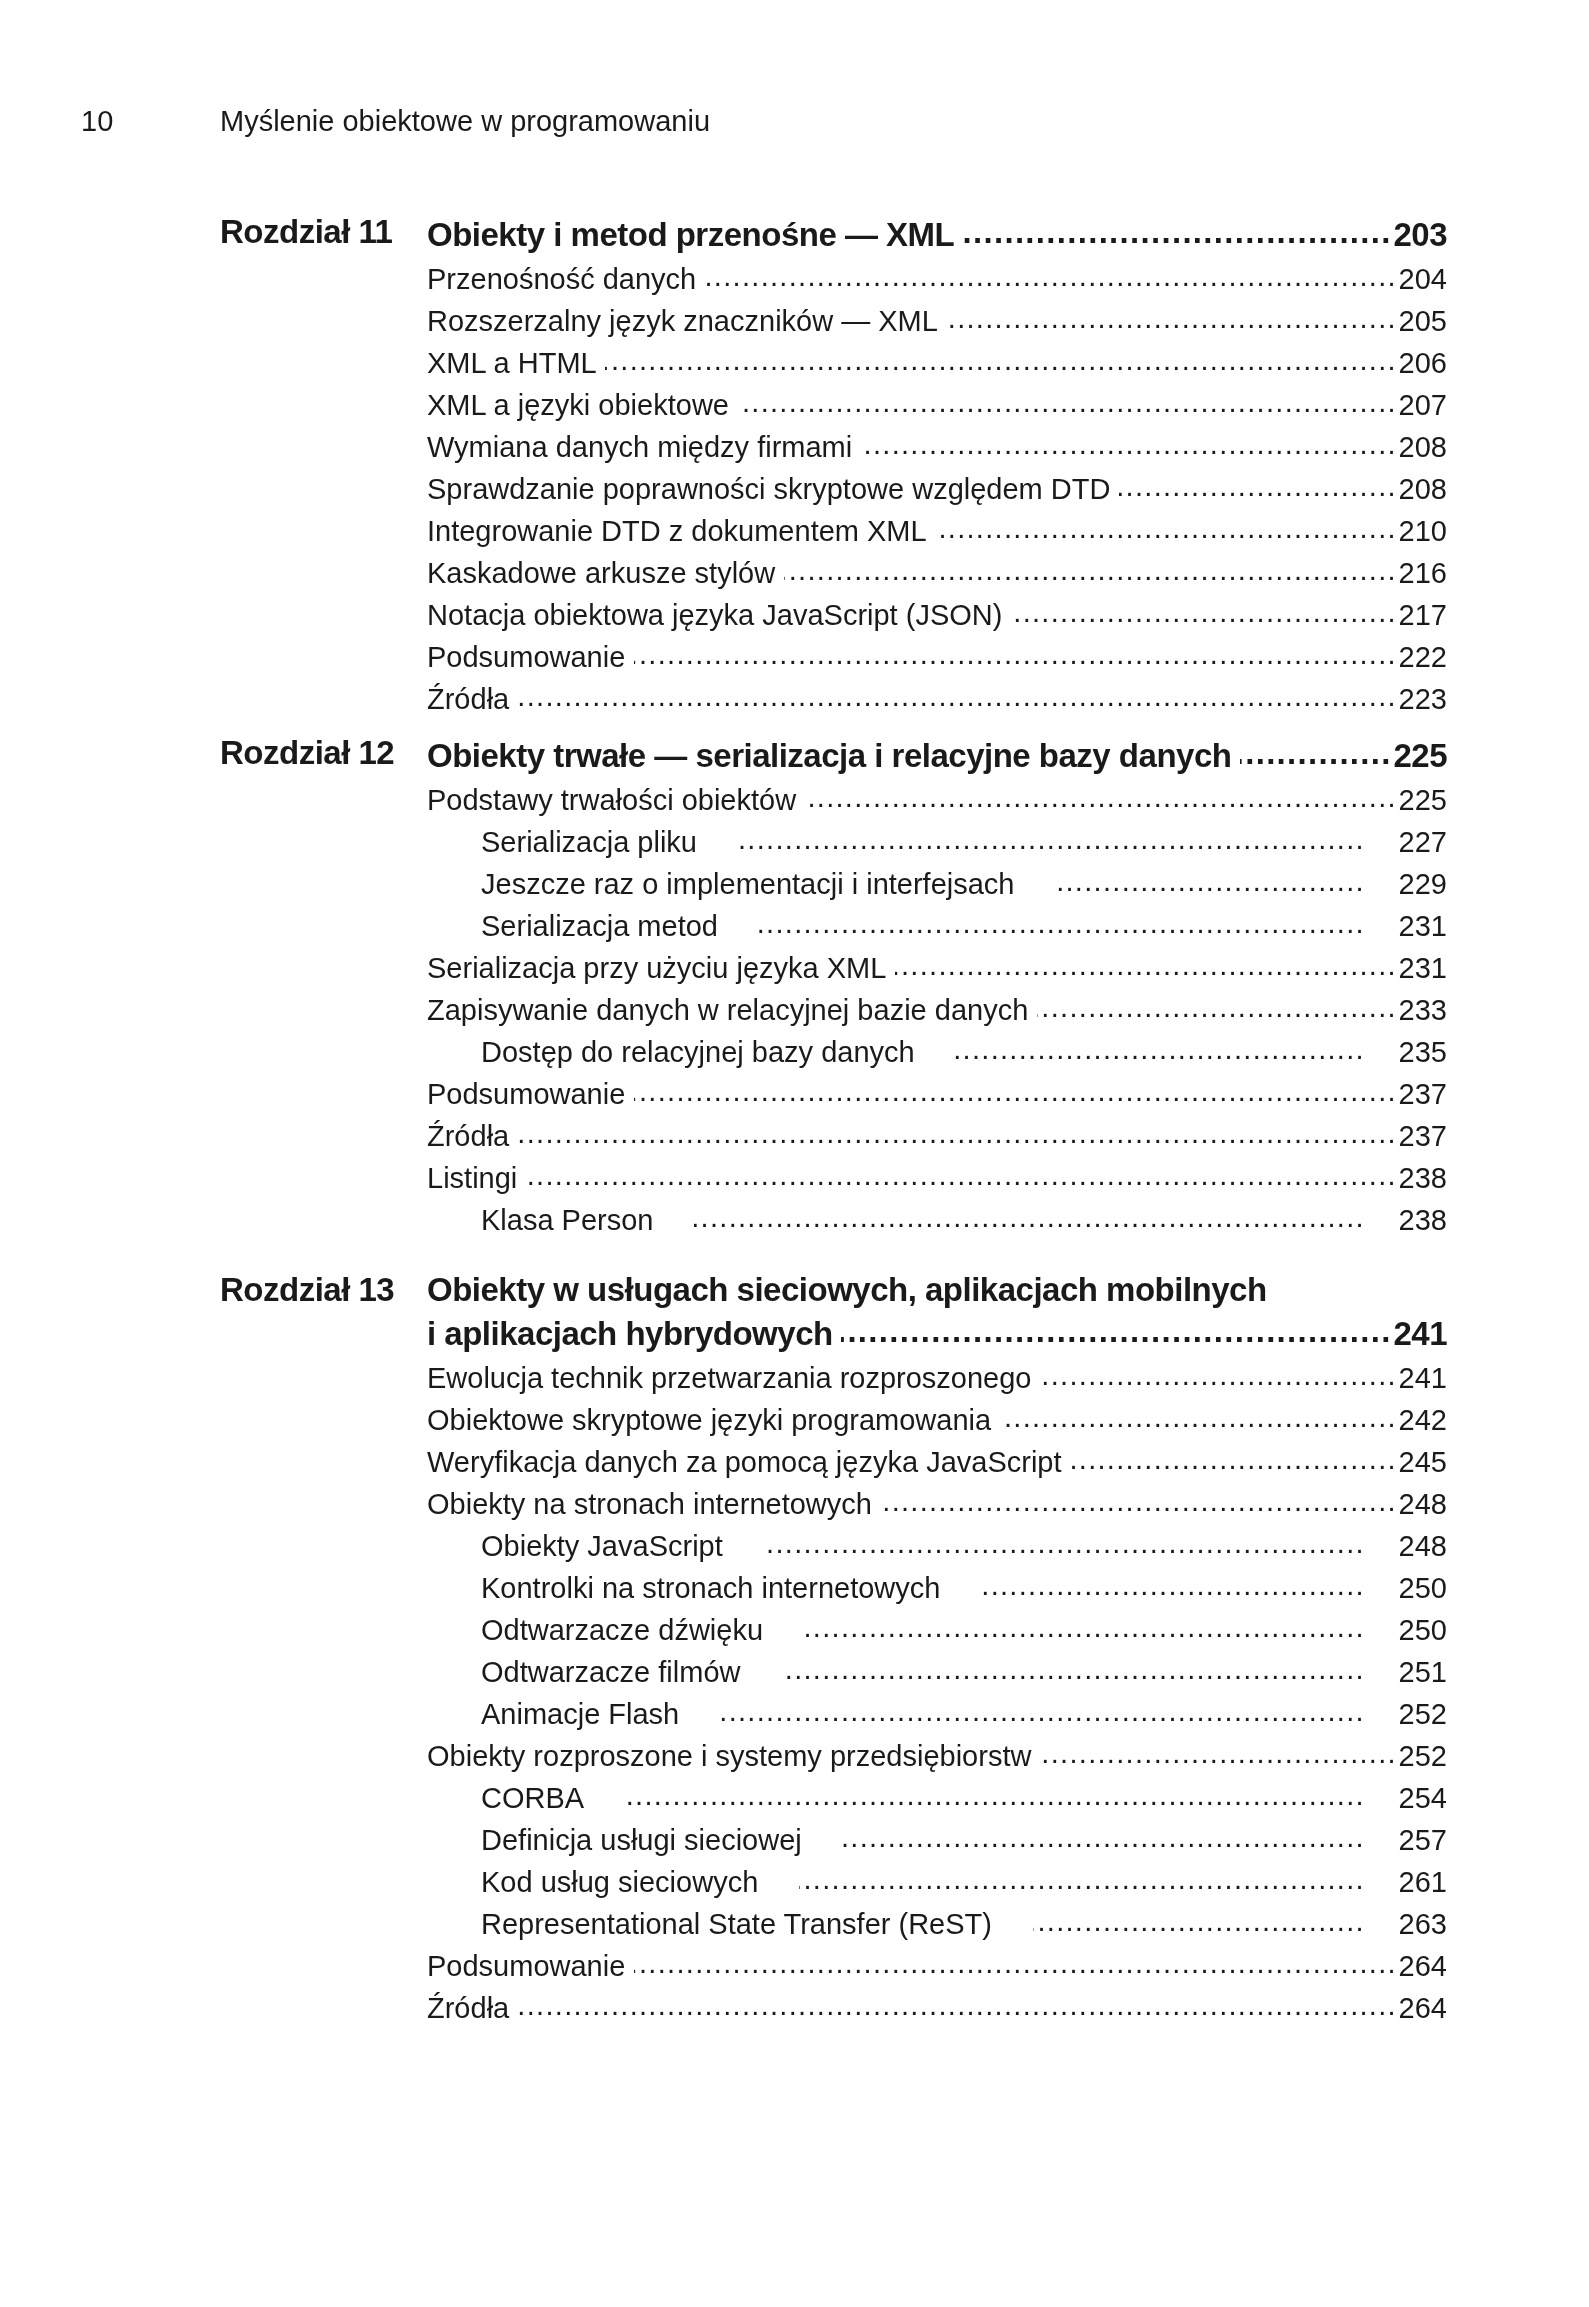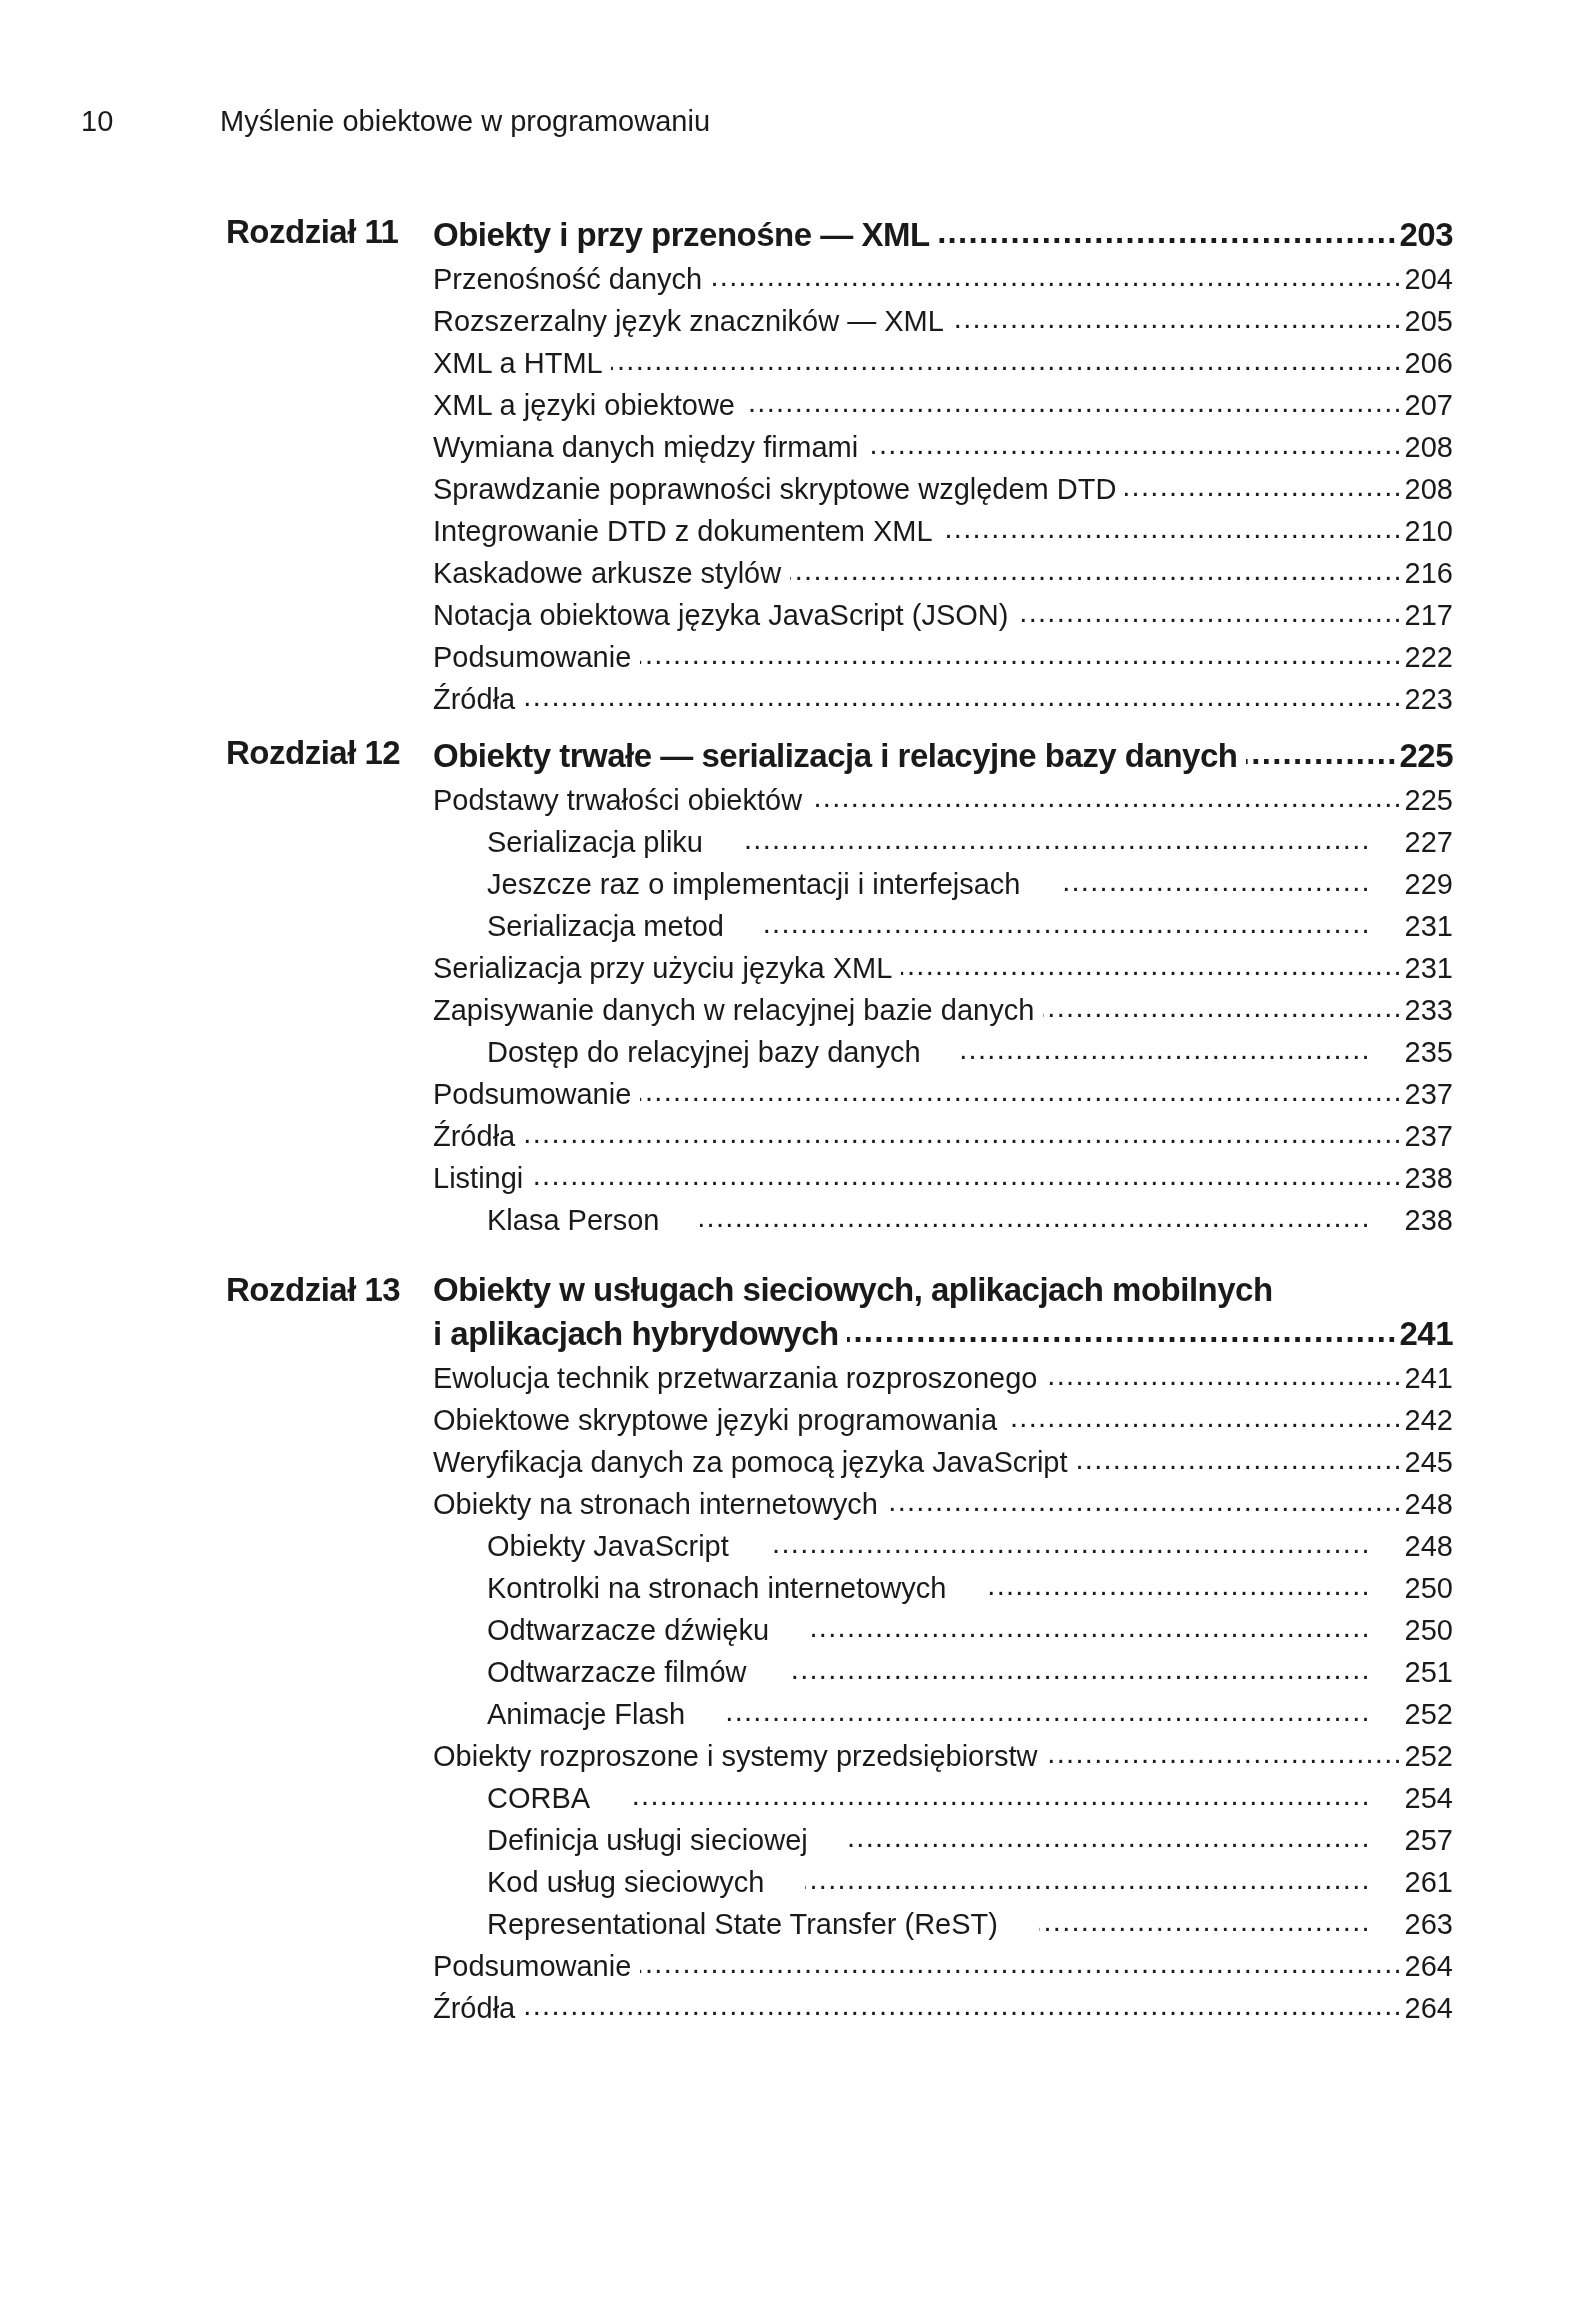--- a/index.html
+++ b/index.html
@@ -1,20 +1,20 @@
 <!DOCTYPE html>
 <html style="font-size:14px"><head>
 <meta charset="utf-8">
 <style>
   html, body { margin: 0; padding: 0; background: #ffffff; }
   body { width: 1590px; height: 2307px; position: relative; overflow: hidden;
          font-family: "Liberation Sans", sans-serif; color: #1a1a1a; }
   .running-head { position: absolute; top: 105px; left: 81px; font-size: 29px; letter-spacing: 0px; }
   .running-head .pno { display: inline-block; width: 139px; }
-  .toc { position: absolute; top: 213px; left: 226px; width: 1227px; }
+  .toc { position: absolute; top: 213px; left: 220px; width: 1227px; }
   .chapter { position: relative; margin-bottom: 0; }
   .chapter-label { position: absolute; left: 0; top: 0; font-weight: bold; font-size: 33px;
                    letter-spacing: -0.5px; white-space: nowrap; }
   .chapter-title-row { margin-left: 207px; display: flex; align-items: baseline; font-weight: bold;
                        font-size: 33px; letter-spacing: -0.5px; height: 47px; }
   .chapter-title-row.first-line { height: 41px; }
   .entry { display: flex; align-items: baseline; height: 42px; font-size: 29px; margin-left: 207px; }
   .entry.lvl2 { margin-left: 261px; gap: 32px; }
   .entry .txt, .chapter-title-row .txt { white-space: nowrap; padding-right: 8.6px; }
   .leader { flex: 1; overflow: hidden; white-space: nowrap; position: relative; height: 1em; }
@@ -28,21 +28,21 @@
 <body>
 
 <div class="running-head">
   <span class="pno">10</span><span>Myślenie obiektowe w programowaniu</span>
 </div>
 
 <div class="toc" id="toc">
     <div class="chapter ch11">
       <div class="chapter-label">Rozdział 11</div>
       <div class="chapter-title-row">
-        <span class="txt">Obiekty i przy przenośne — XML</span>
+        <span class="txt">Obiekty i metod przenośne — XML</span>
         <span class="leader"></span>
         <span class="pg">203</span>
       </div>
       <div class="entry">
         <span class="txt">Przenośność danych</span>
         <span class="leader"></span>
         <span class="pg">204</span>
       </div>
       <div class="entry">
         <span class="txt">Rozszerzalny język znaczników — XML</span>

